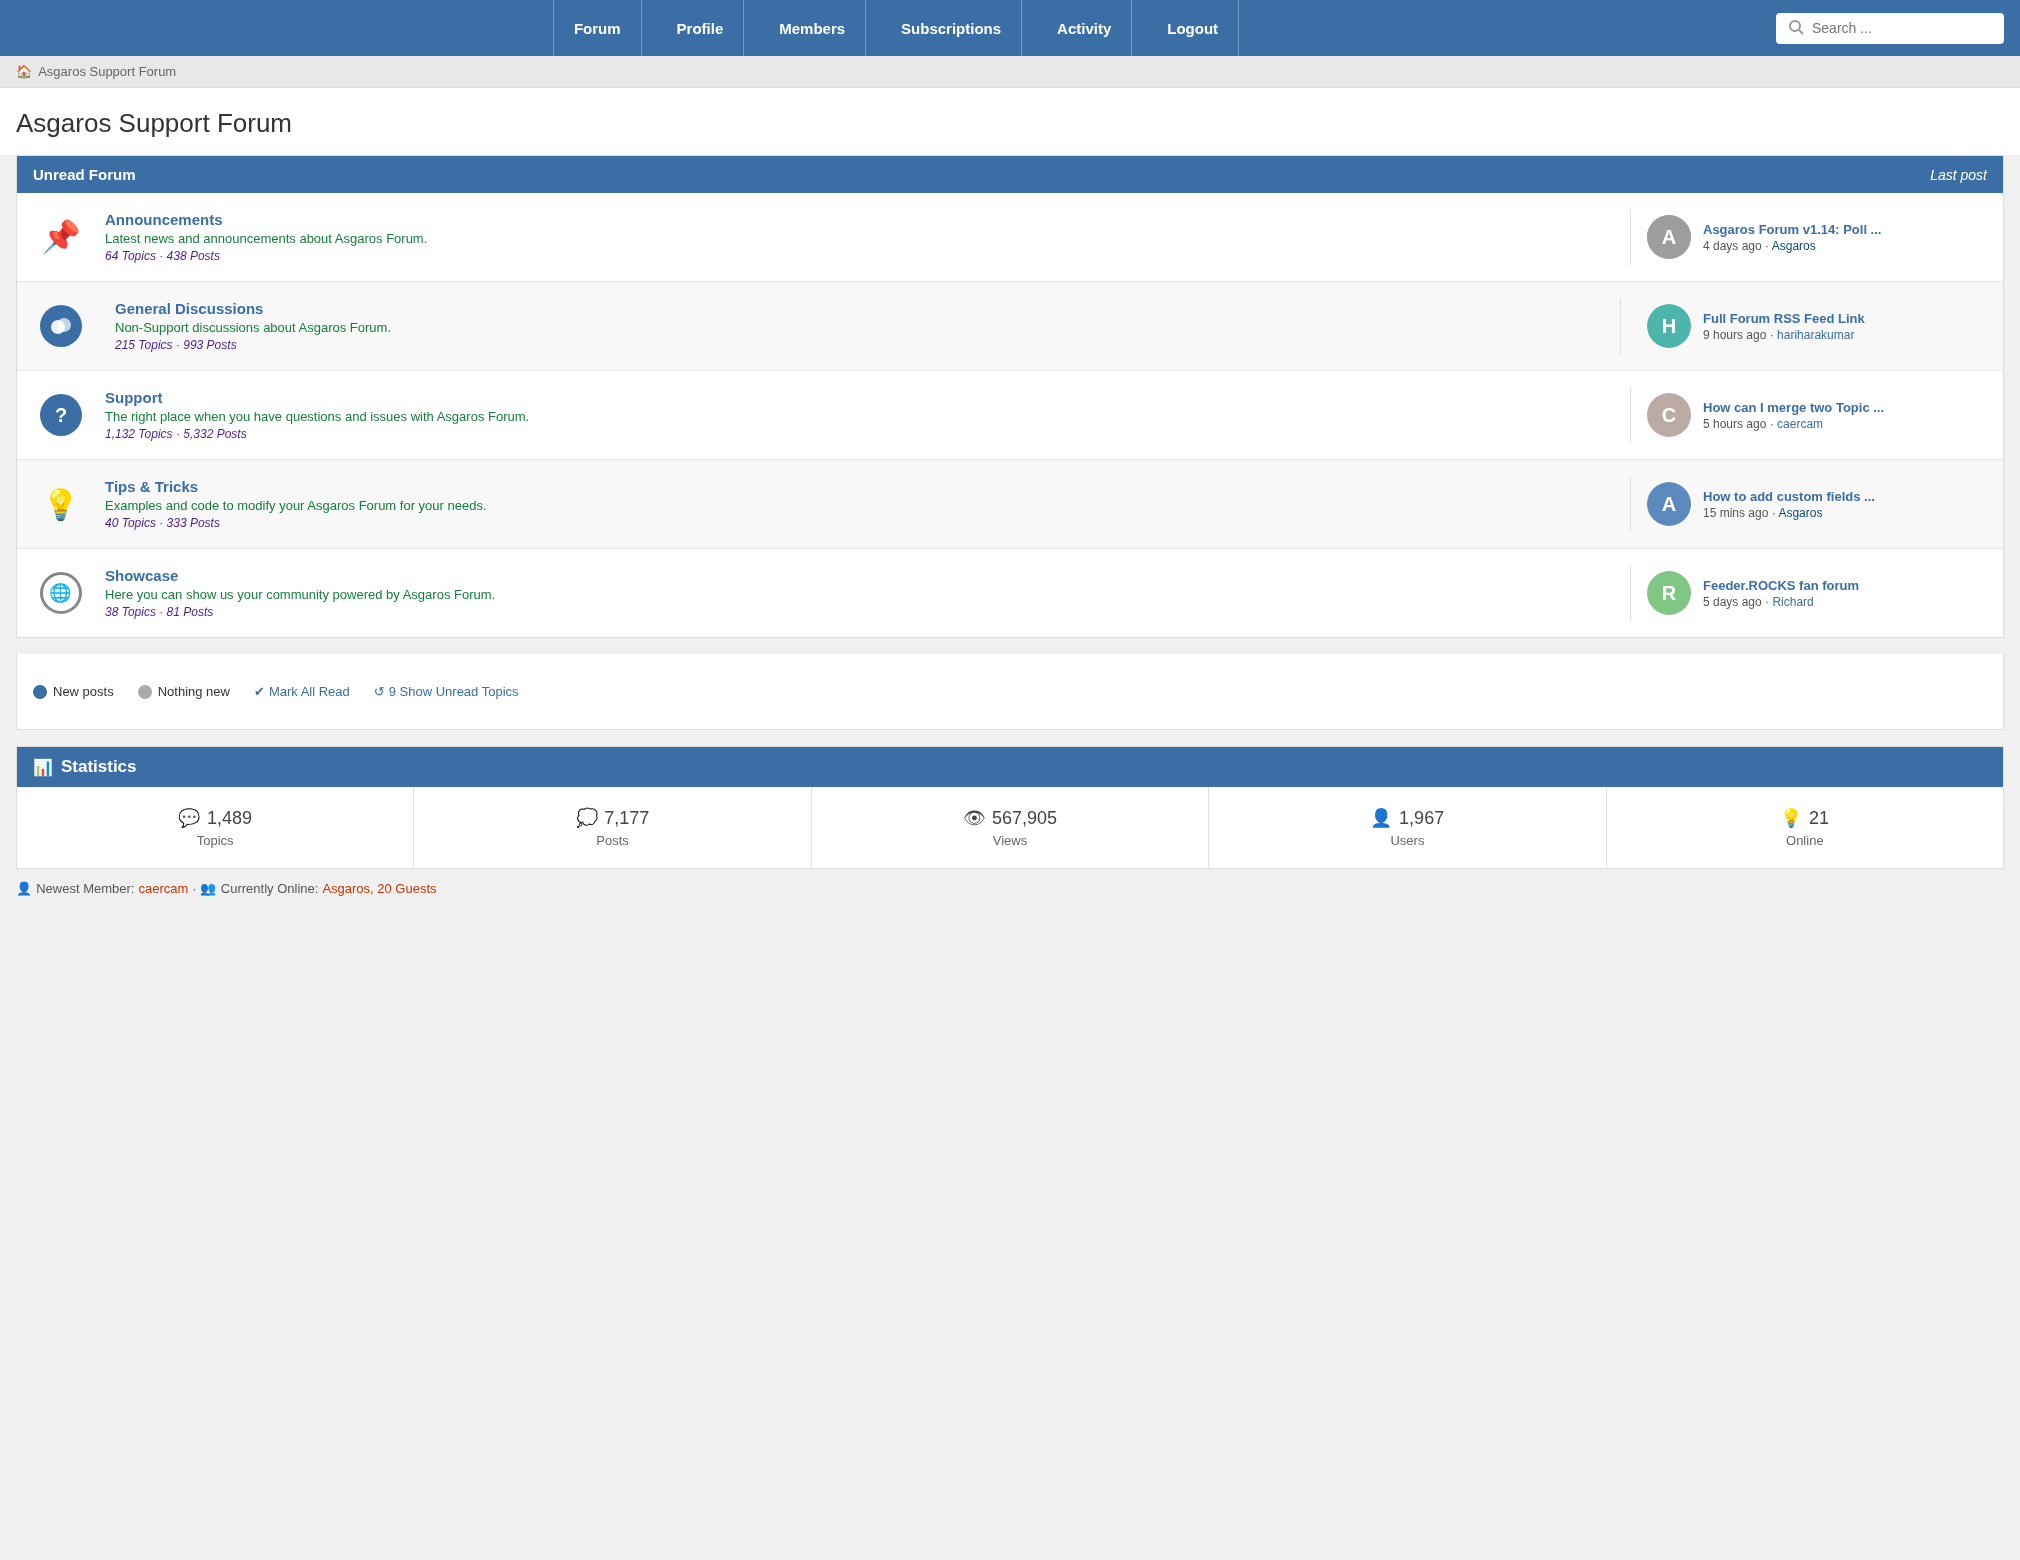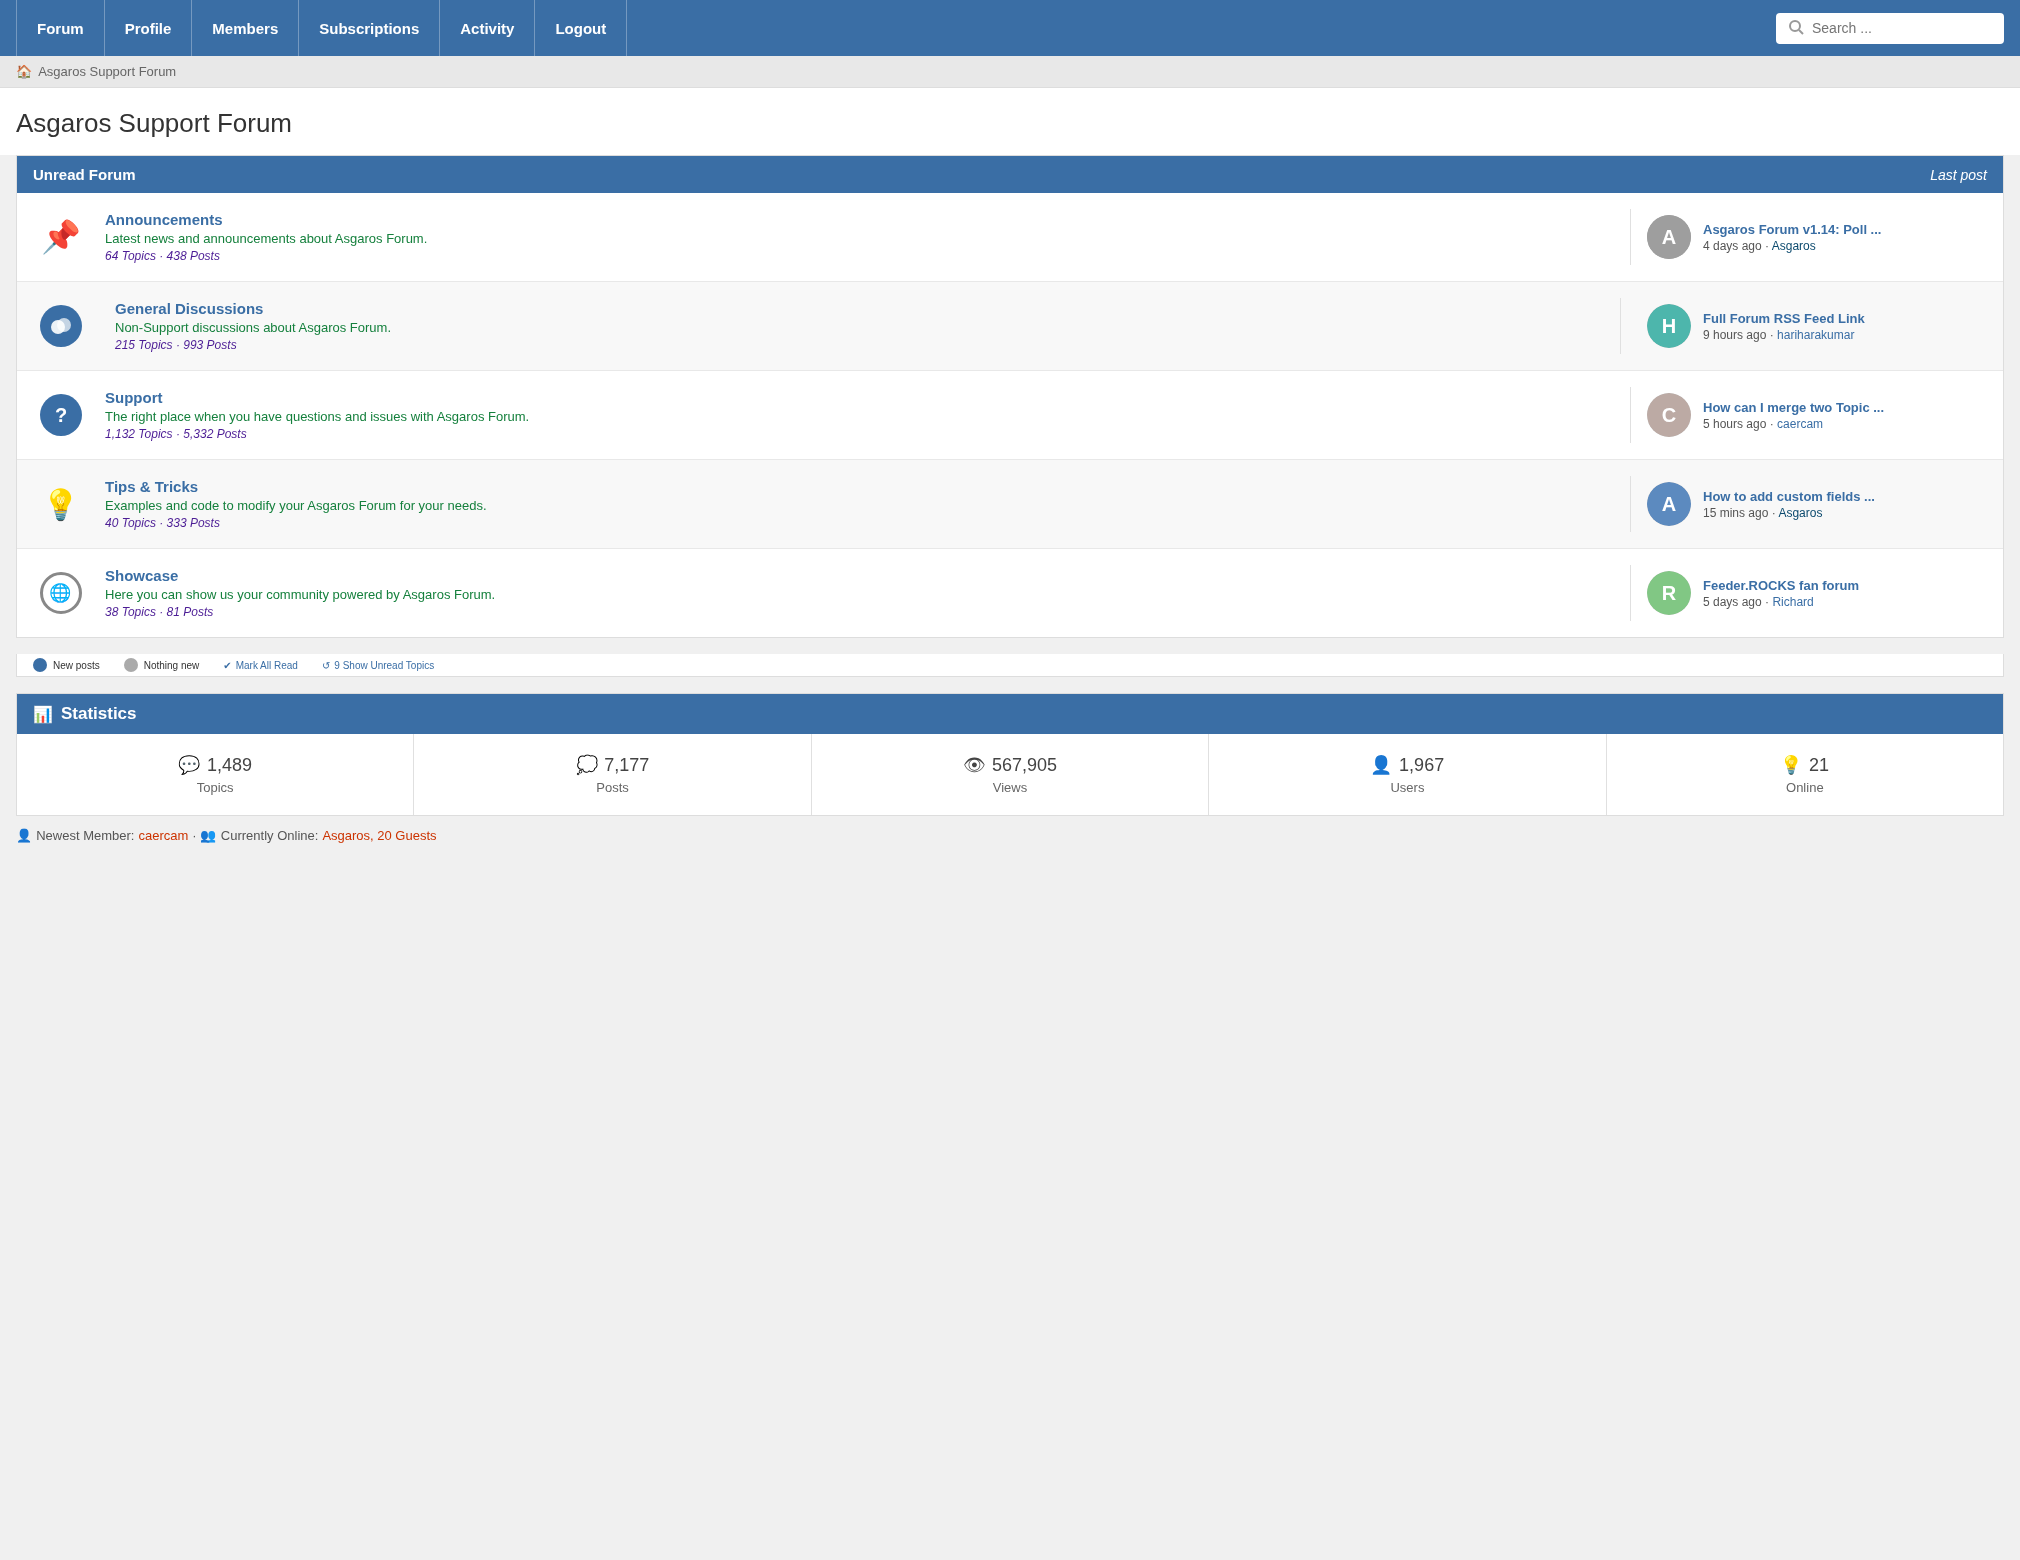--- a/index.html
+++ b/index.html
@@ -10,21 +10,22 @@
       background: #3a6ea5;
       display: flex;
       align-items: center;
       padding: 0 16px;
       height: 56px;
     }
     .nav-links {
       display: flex;
       align-items: center;
       flex: 1;
-      gap: 0;
+      gap: 15px;
+      justify-content: center;
     }
     .nav-link {
       color: #fff;
       text-decoration: none;
       font-weight: bold;
       font-size: 15px;
       padding: 0 20px;
       height: 56px;
       display: flex;
       align-items: center;
@@ -215,28 +216,28 @@
       color: #888;
       font-size: 20px;
     }
 
     
     .avatar-gray { background: #9e9e9e; }
 
     
     .legend-bar {
       background: #fff;
-      padding: 4px 16px;
+      padding: 30px 16px;
       margin: 0 16px;
       border: 1px solid #ddd;
       border-top: none;
       display: flex;
       align-items: center;
       gap: 24px;
-      font-size: 10px;
+      font-size: 13px;
     }
     .legend-item {
       display: flex;
       align-items: center;
       gap: 6px;
     }
     .dot-new {
       width: 14px;
       height: 14px;
       background: #3a6ea5;

